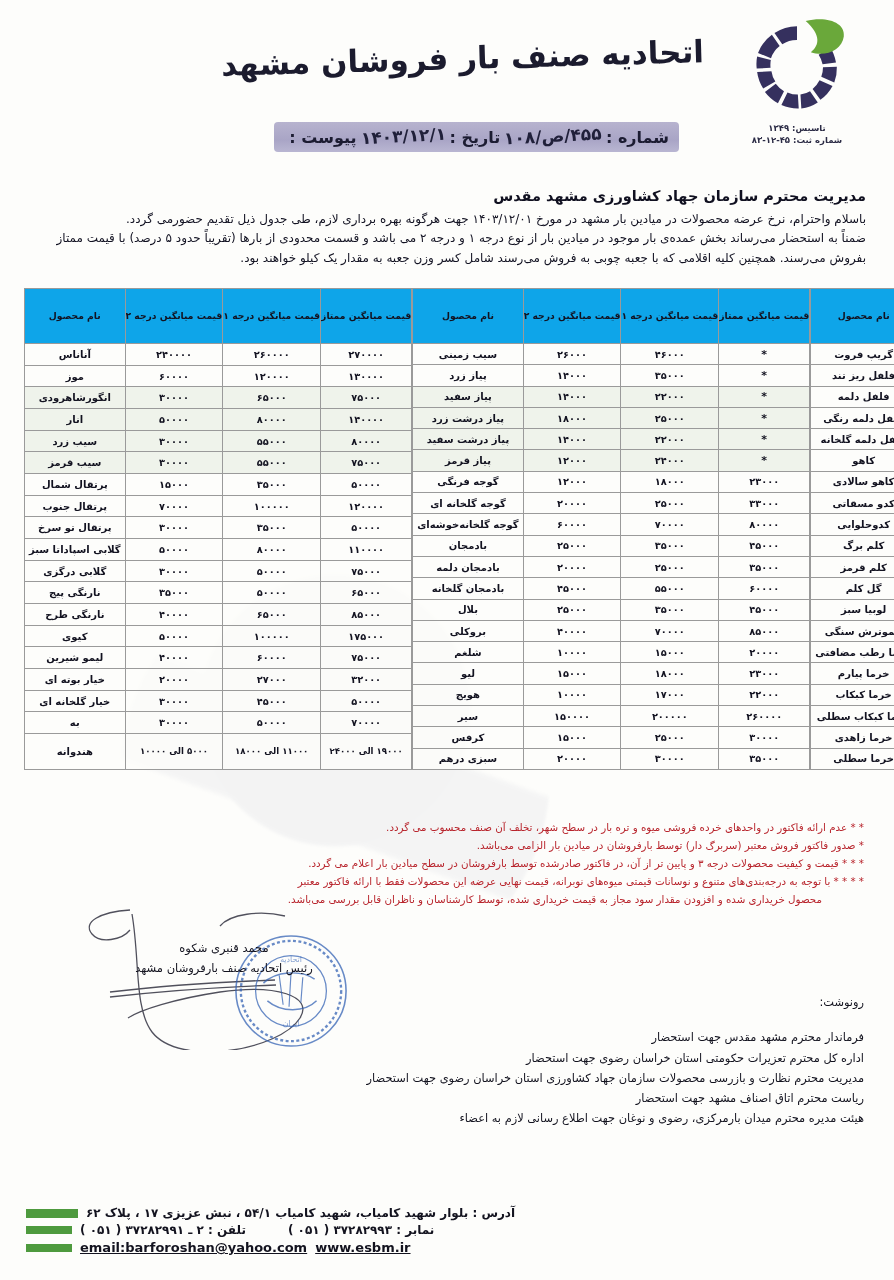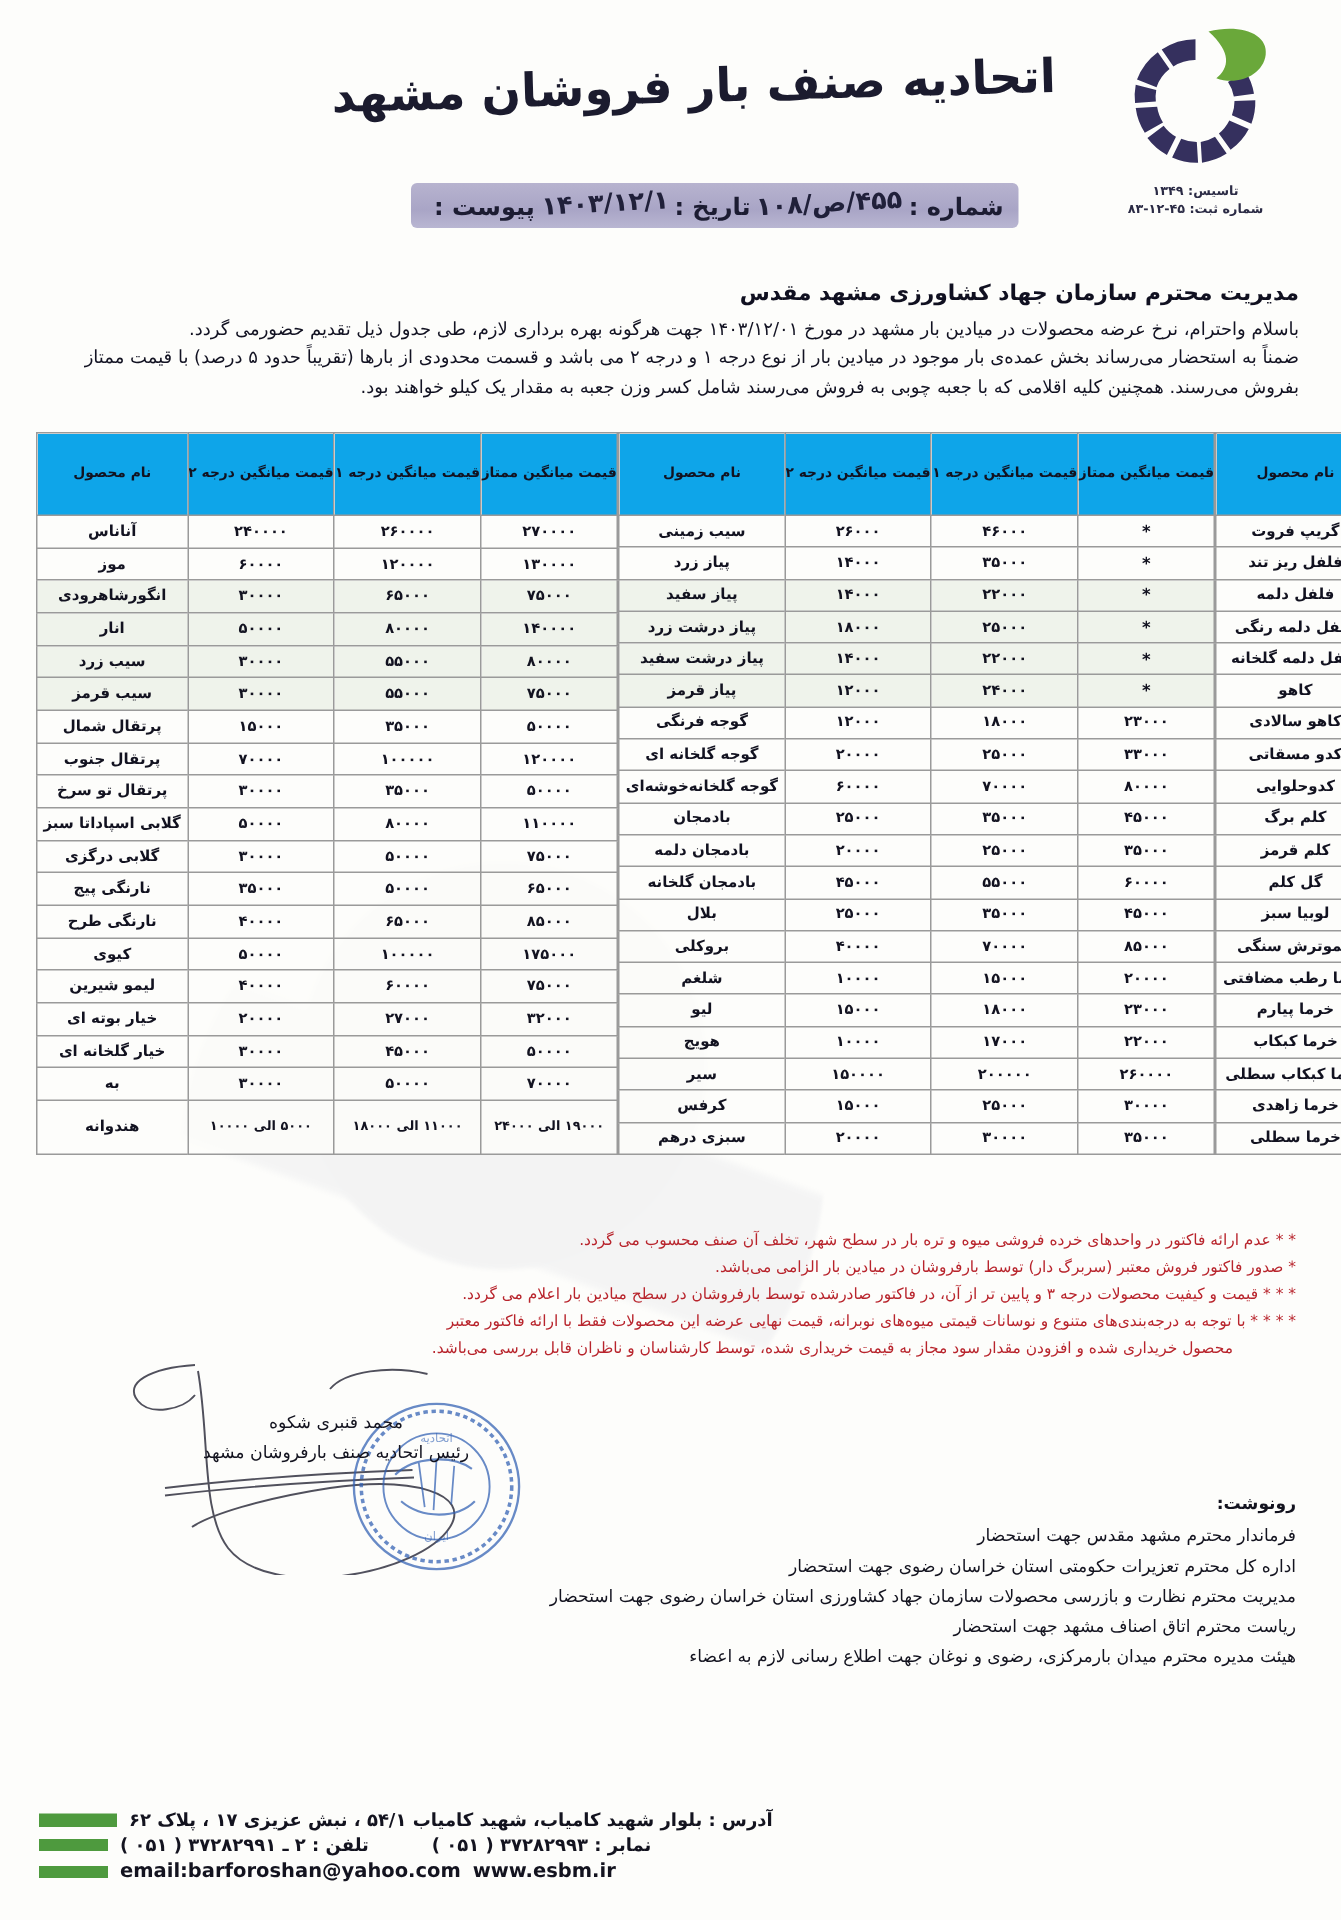--- a/index.html
+++ b/index.html
@@ -136,35 +136,35 @@
   .stamp{
     position:absolute;left:232px;top:932px;width:118px;height:118px;z-index:3;pointer-events:none;
   }
 
   
   .cc{
     position:absolute;right:30px;top:992px;width:838px;
     text-align:right;font-size:11.4px;line-height:1.78;color:#13131f;
     z-index:3;
   }
-  .cc .cc-title{margin-bottom:1px;font-weight:bold;}
+  .cc .cc-title{margin-bottom:15px;}
 
   
   .footer{
     position:absolute;right:30px;bottom:22px;width:838px;
     text-align:right;z-index:3;
   }
   .f-line{
     display:flex;flex-direction:row;align-items:center;justify-content:flex-end;
     gap:8px;margin-bottom:3px;
   }
   .f-bar{display:inline-block;width:52px;height:9px;background:#4e9a3e;}
   .f-bar.sm{width:46px;height:8px;}
   .f-text{font-size:12px;font-weight:bold;color:#13131f;white-space:nowrap;}
-  .f-text.ltr{direction:ltr;font-size:13px;}
+  .f-text.ltr{direction:ltr;font-size:13px;text-decoration:underline;}
   .f-gap{display:inline-block;width:26px;}
 </style>
 </head>
 <body>
 
 <div class="page">
 
   <div class="watermark">
     <div class="wm-shape"></div>
   </div>

